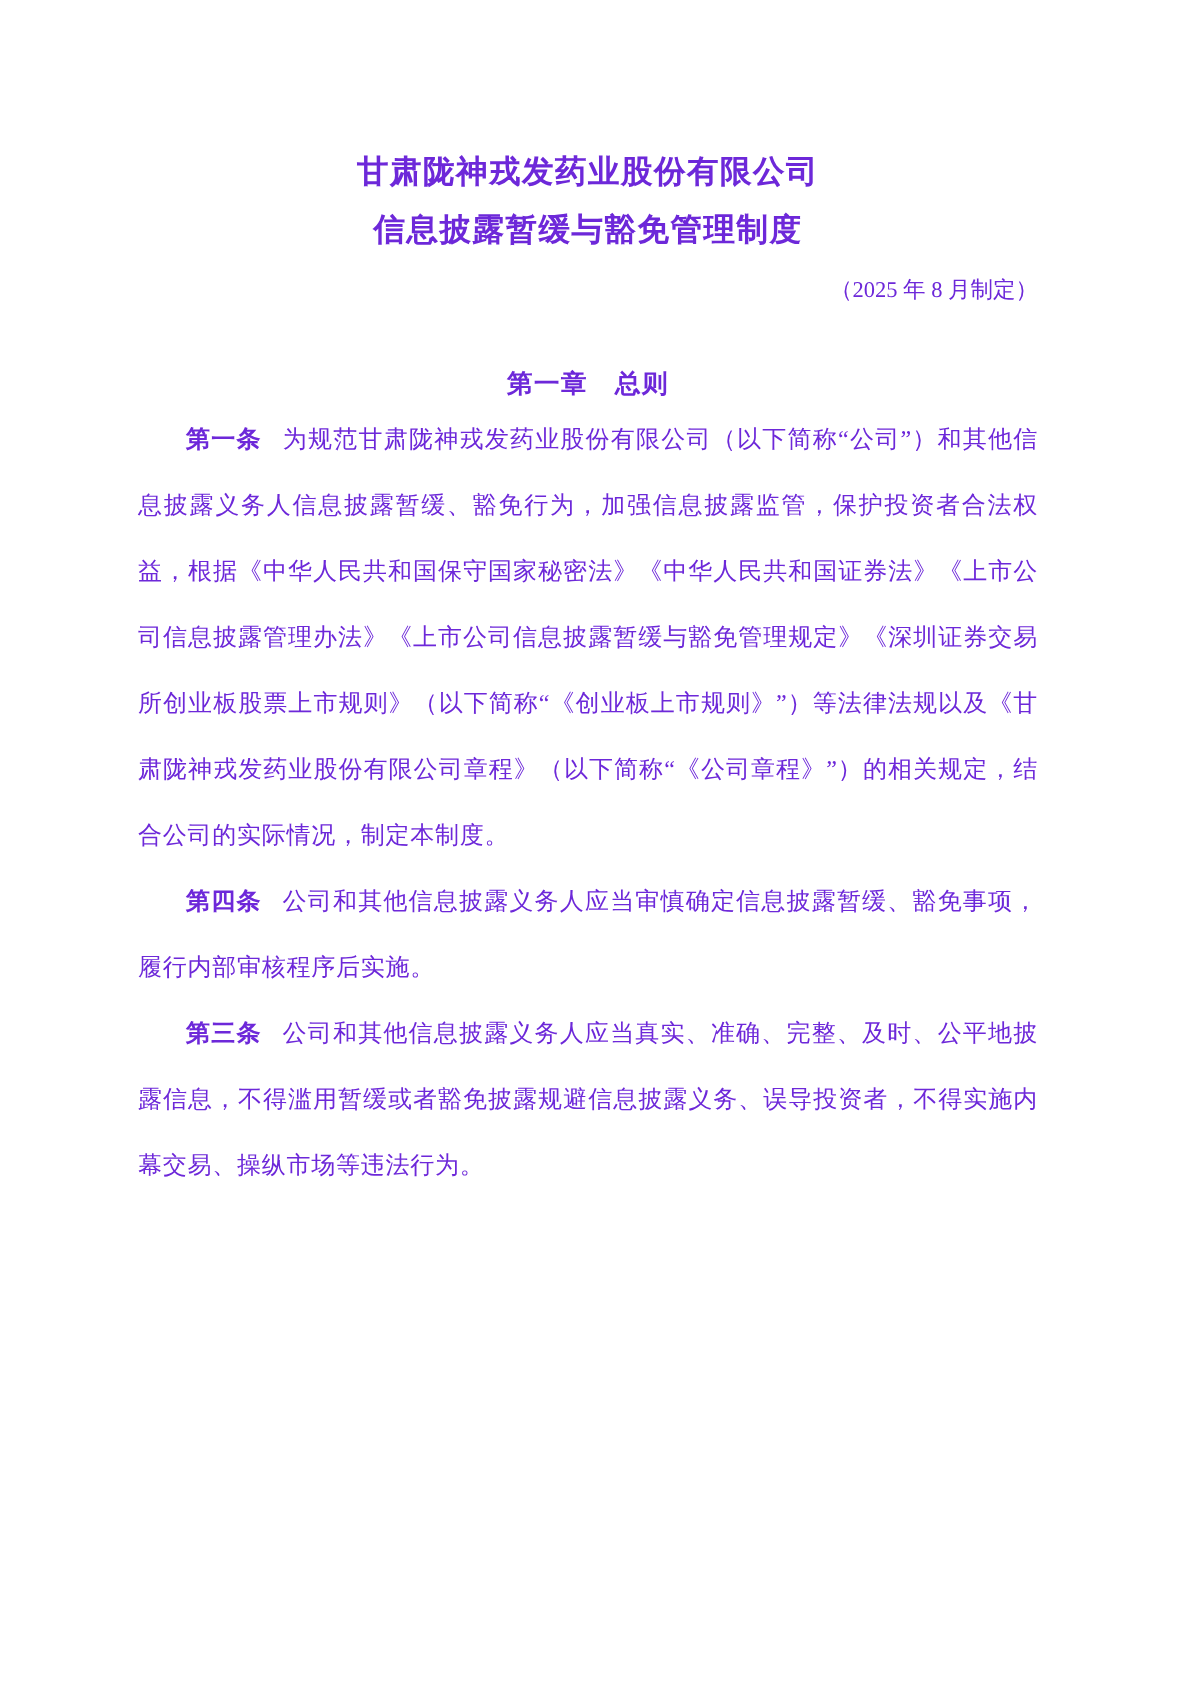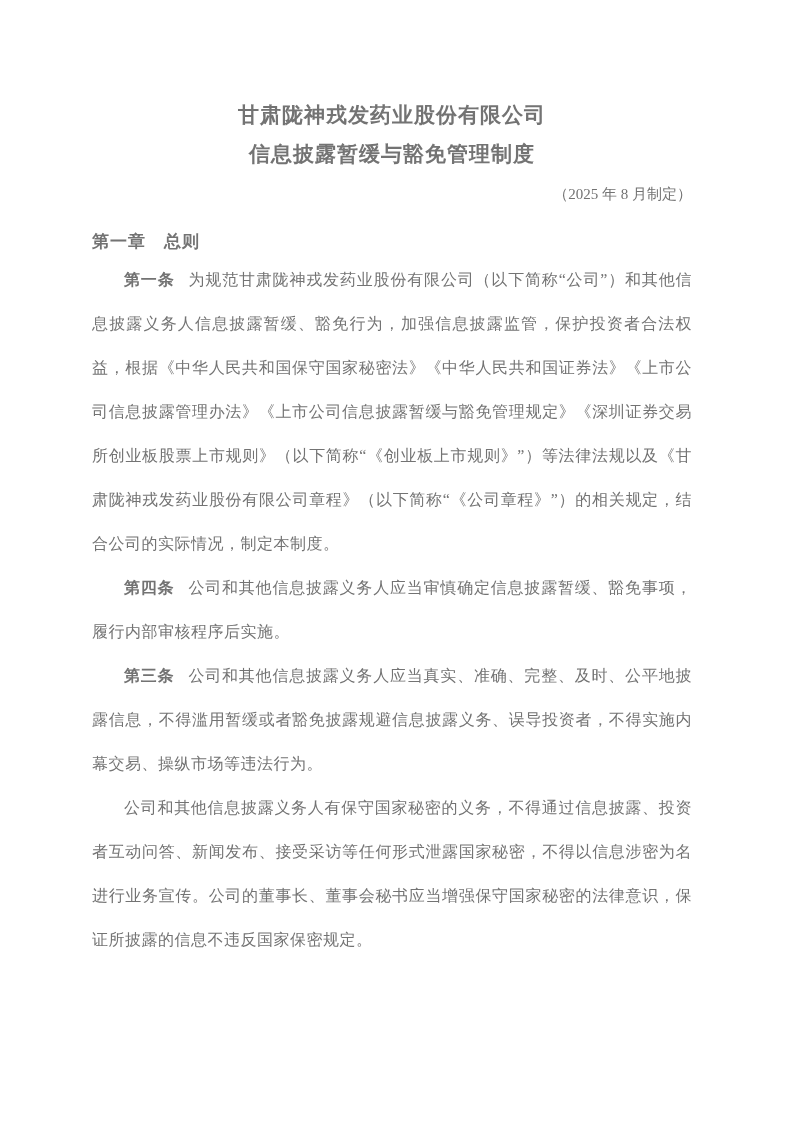--- a/index.html
+++ b/index.html
@@ -8,21 +8,21 @@
     background: #ffffff;
   }
   .page {
     position: relative;
     width: 793px;
     height: 1122px;
     margin: 0 auto;
     background: #ffffff;
     box-sizing: border-box;
     padding: 102px 101px 0 92px;
-    color: #737373;
+    color: #6d28d9;
     font-family: "Liberation Serif", serif;
     overflow: hidden;
   }
   .doc-title {
     margin: 0;
     text-align: center;
     font-family: "Liberation Sans", sans-serif;
     font-weight: bold;
     font-size: 21px;
     line-height: 25px;
@@ -31,21 +31,22 @@
   .doc-title.second {
     margin-top: 14px;
   }
   .date-note {
     margin: 20px 0 0 0;
     text-align: right;
     font-size: 15px;
     line-height: 17px;
   }
   .chapter-heading {
-    margin: 29px 0 0 0;
+    margin: 43px 0 0 0;
+    text-align: center;
     font-family: "Liberation Sans", sans-serif;
     font-weight: bold;
     font-size: 17px;
     line-height: 19px;
     letter-spacing: 1px;
   }
   .body-block {
     margin-top: 7px;
   }
   .body-para {
@@ -79,16 +80,15 @@
   <div class="body-block">
     <p class="body-para"><b class="para-label">第一条</b><span>为规范甘肃陇神戎发药业股份有限公司（以下简称“公司”）和其他信息披露义务人信息披露暂缓、豁免行为，加强信息披露监管，保护投资者合法权益，根据《中华人民共和国保守国家秘密法》《中华人民共和国证券法》《上市公司信息披露管理办法》《上市公司信息披露暂缓与豁免管理规定》《深圳证券交易所创业板股票上市规则》（以下简称“《创业板上市规则》”）等法律法规以及《甘肃陇神戎发药业股份有限公司章程》（以下简称“《公司章程》”）的相关规定，结合公司的实际情况，制定本制度。</span></p>
 
 
     <p class="body-para"><b class="para-label">第四条</b><span>公司和其他信息披露义务人应当审慎确定信息披露暂缓、豁免事项，履行内部审核程序后实施。</span></p>
 
     <p class="body-para"><b class="para-label">第三条</b><span>公司和其他信息披露义务人应当真实、准确、完整、及时、公平地披露信息，不得滥用暂缓或者豁免披露规避信息披露义务、误导投资者，不得实施内幕交易、操纵市场等违法行为。</span></p>
 
 
 
-    <p class="body-para"><span>公司和其他信息披露义务人有保守国家秘密的义务，不得通过信息披露、投资者互动问答、新闻发布、接受采访等任何形式泄露国家秘密，不得以信息涉密为名进行业务宣传。公司的董事长、董事会秘书应当增强保守国家秘密的法律意识，保证所披露的信息不违反国家保密规定。</span></p>
   </div>
 
 </div>
 
 </body></html>

